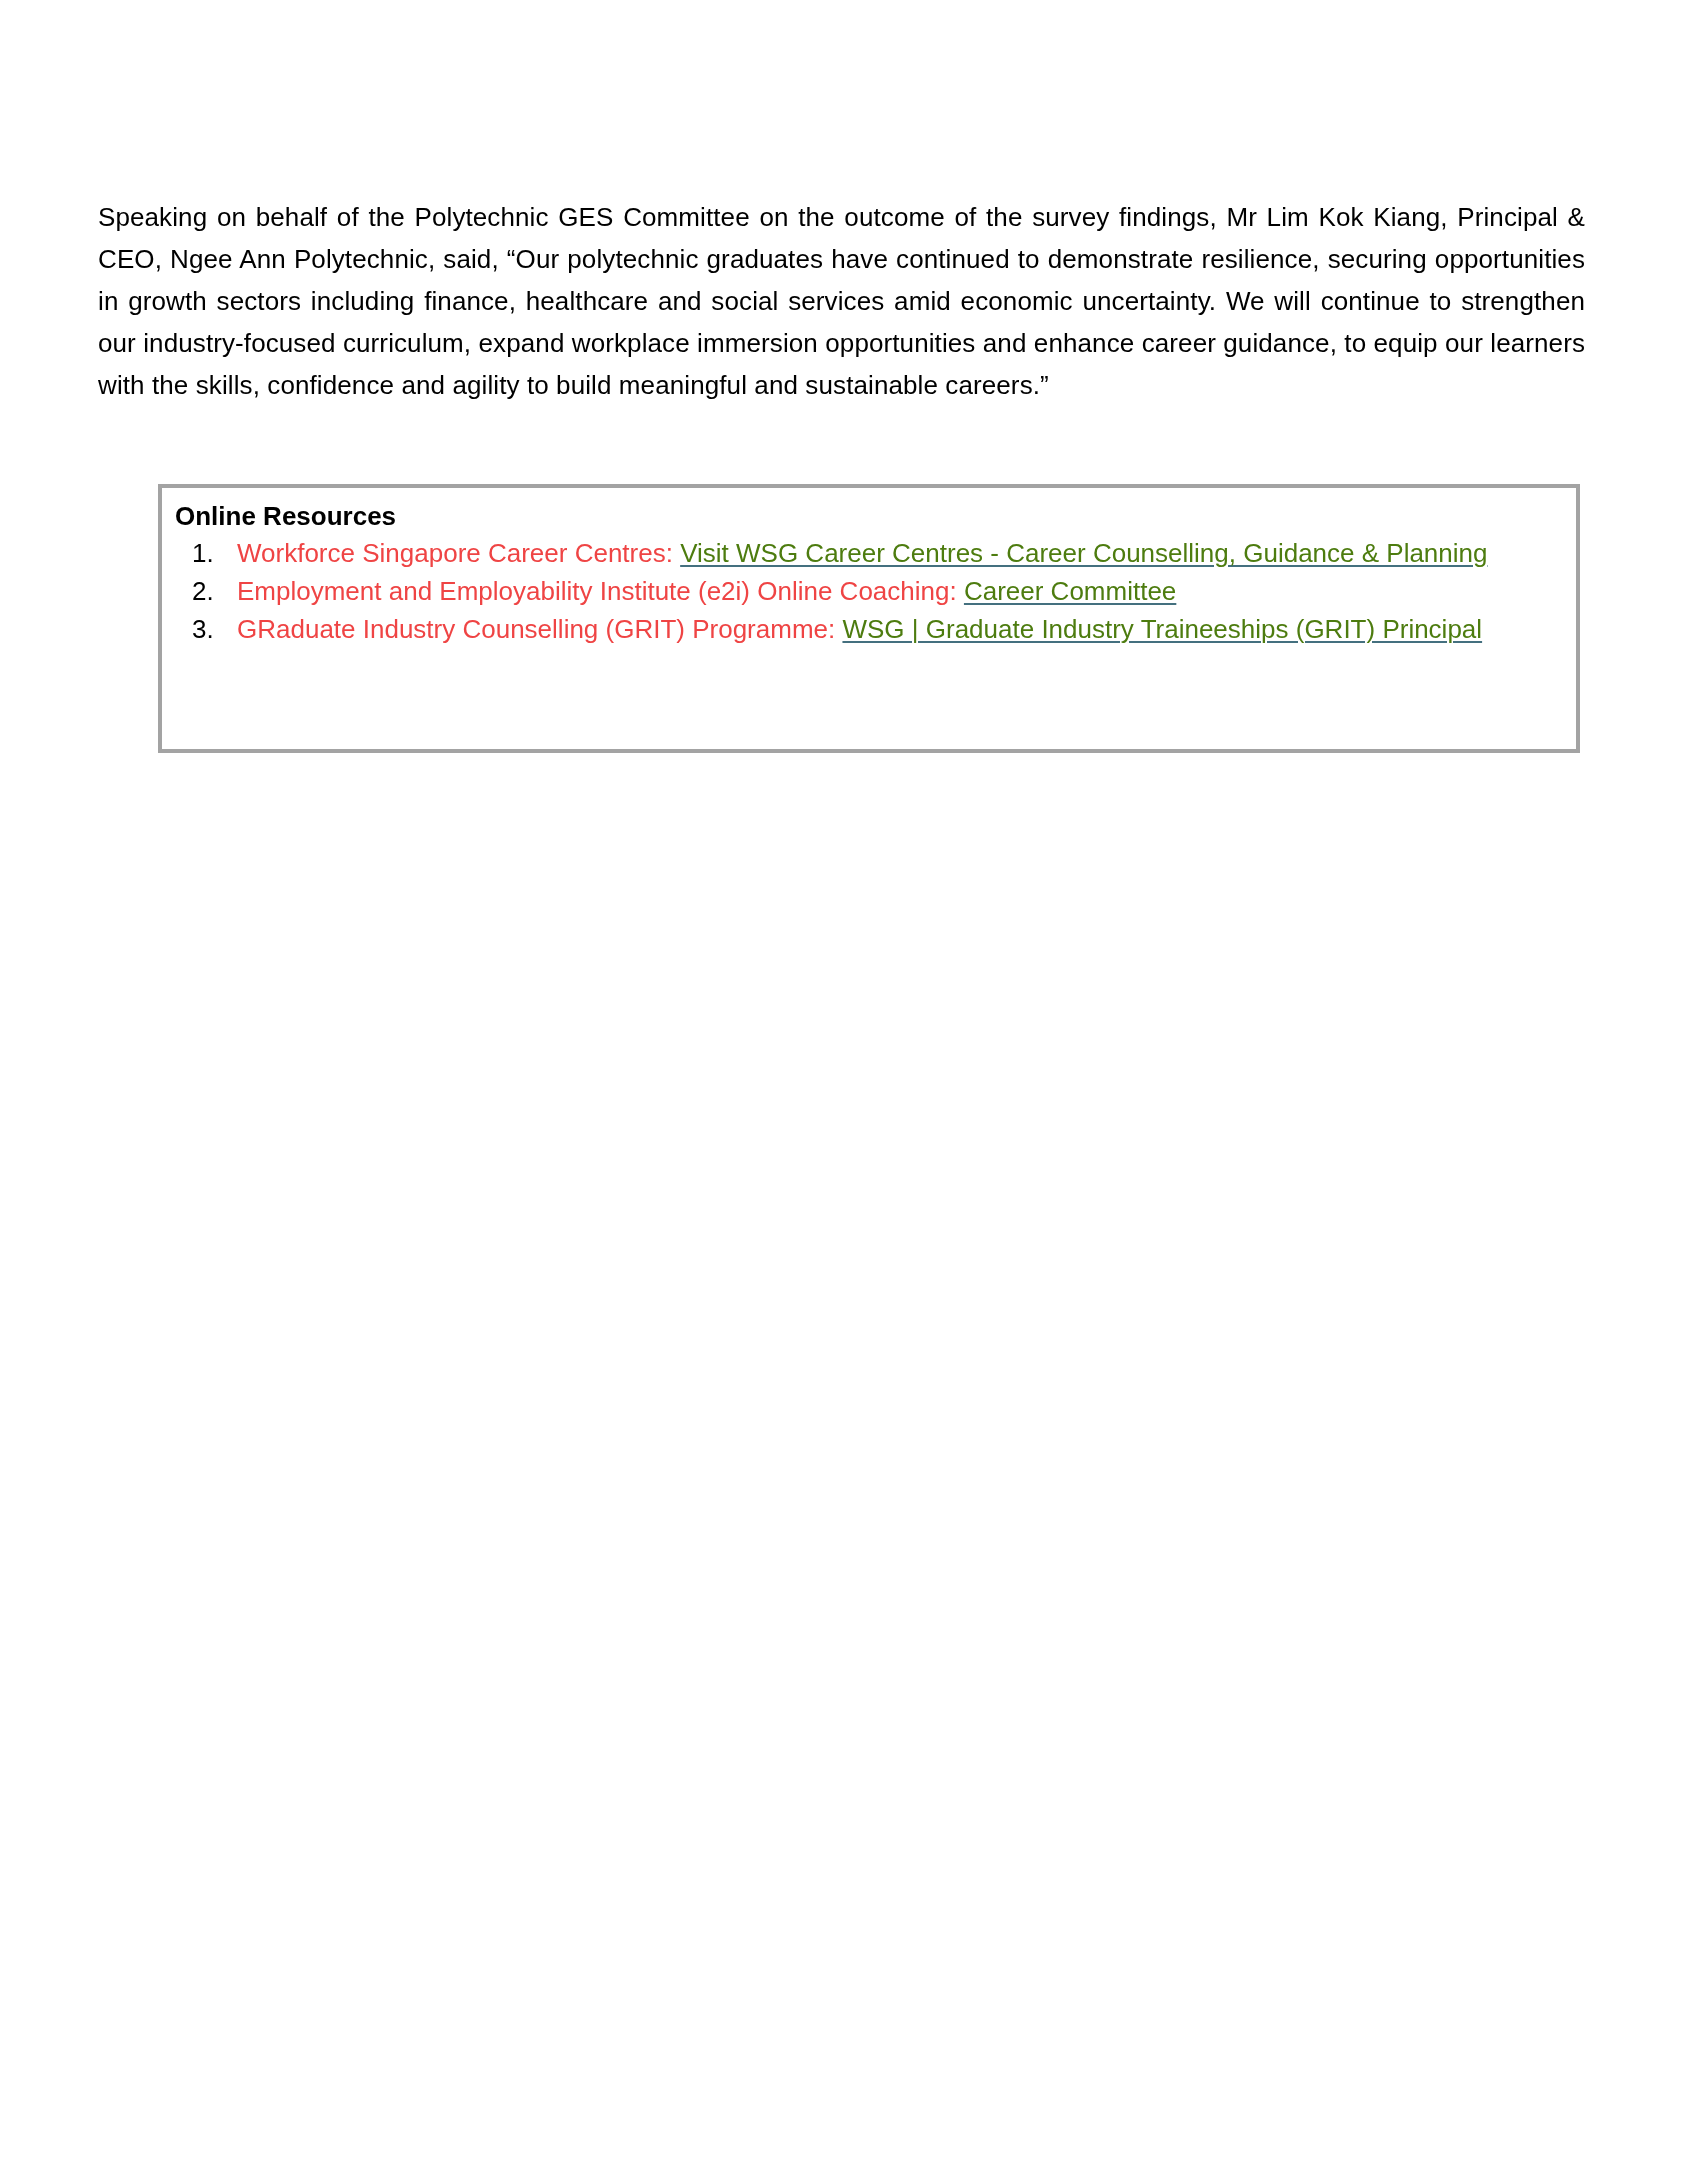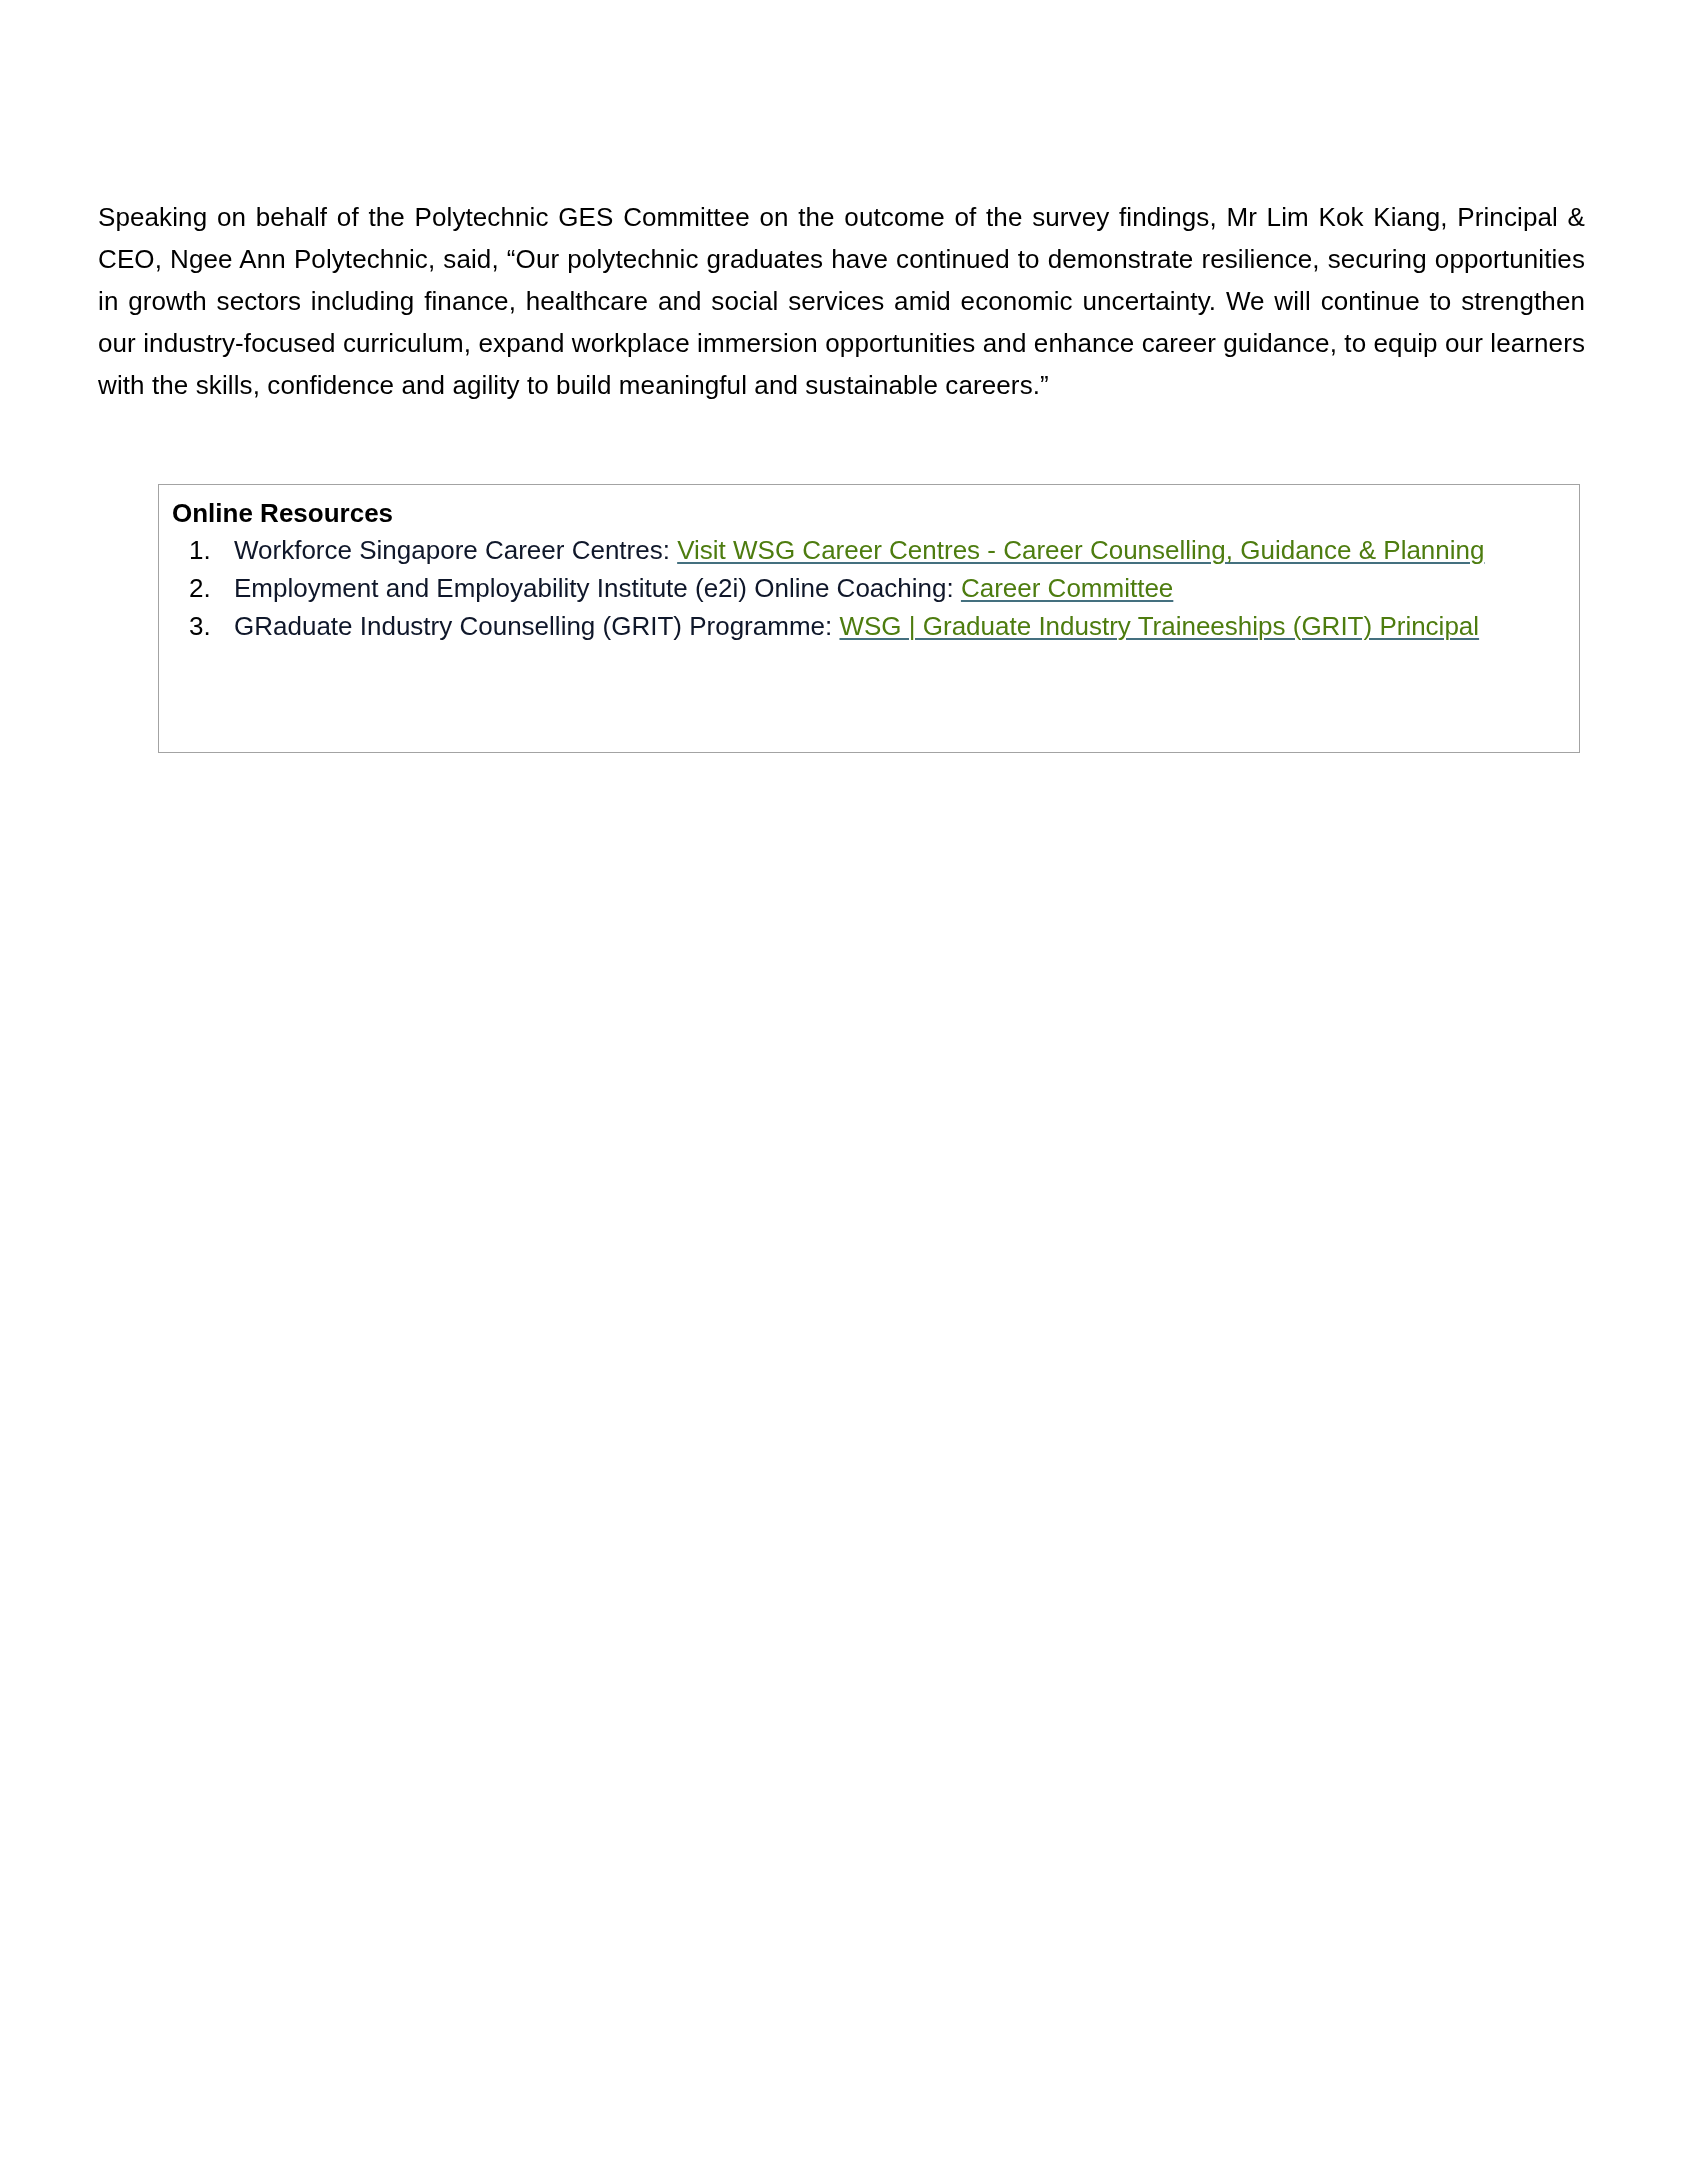--- a/index.html
+++ b/index.html
@@ -39,21 +39,21 @@
     letter-spacing: 0.1px;
   }
 
   
   .resources-box {
     position: absolute;
     left: 158px;
     top: 484px;
     width: 1422px;
     height: 269px;
-    border: 1px solid #a3a3a3;
+    border: 4px solid #a3a3a3;
     box-sizing: border-box;
     background: #ffffff;
   }
 
   .resources-title {
     position: absolute;
     left: 13px;
     top: 11px;
     font-size: 26px;
     line-height: 34px;
@@ -86,21 +86,21 @@
     left: 17px;
     top: 0;
     width: 40px;
     text-align: left;
     font-size: 26px;
     line-height: 37px;
     color: #000000;
   }
 
   .resource-label {
-    color: #0f172a;
+    color: #ef4444;
   }
 
   .resource-link {
     color: #4d7c0f;
     text-decoration: underline;
     text-decoration-color: #44707f;
     text-underline-offset: 3px;
     text-decoration-thickness: 2px;
     cursor: pointer;
   }

